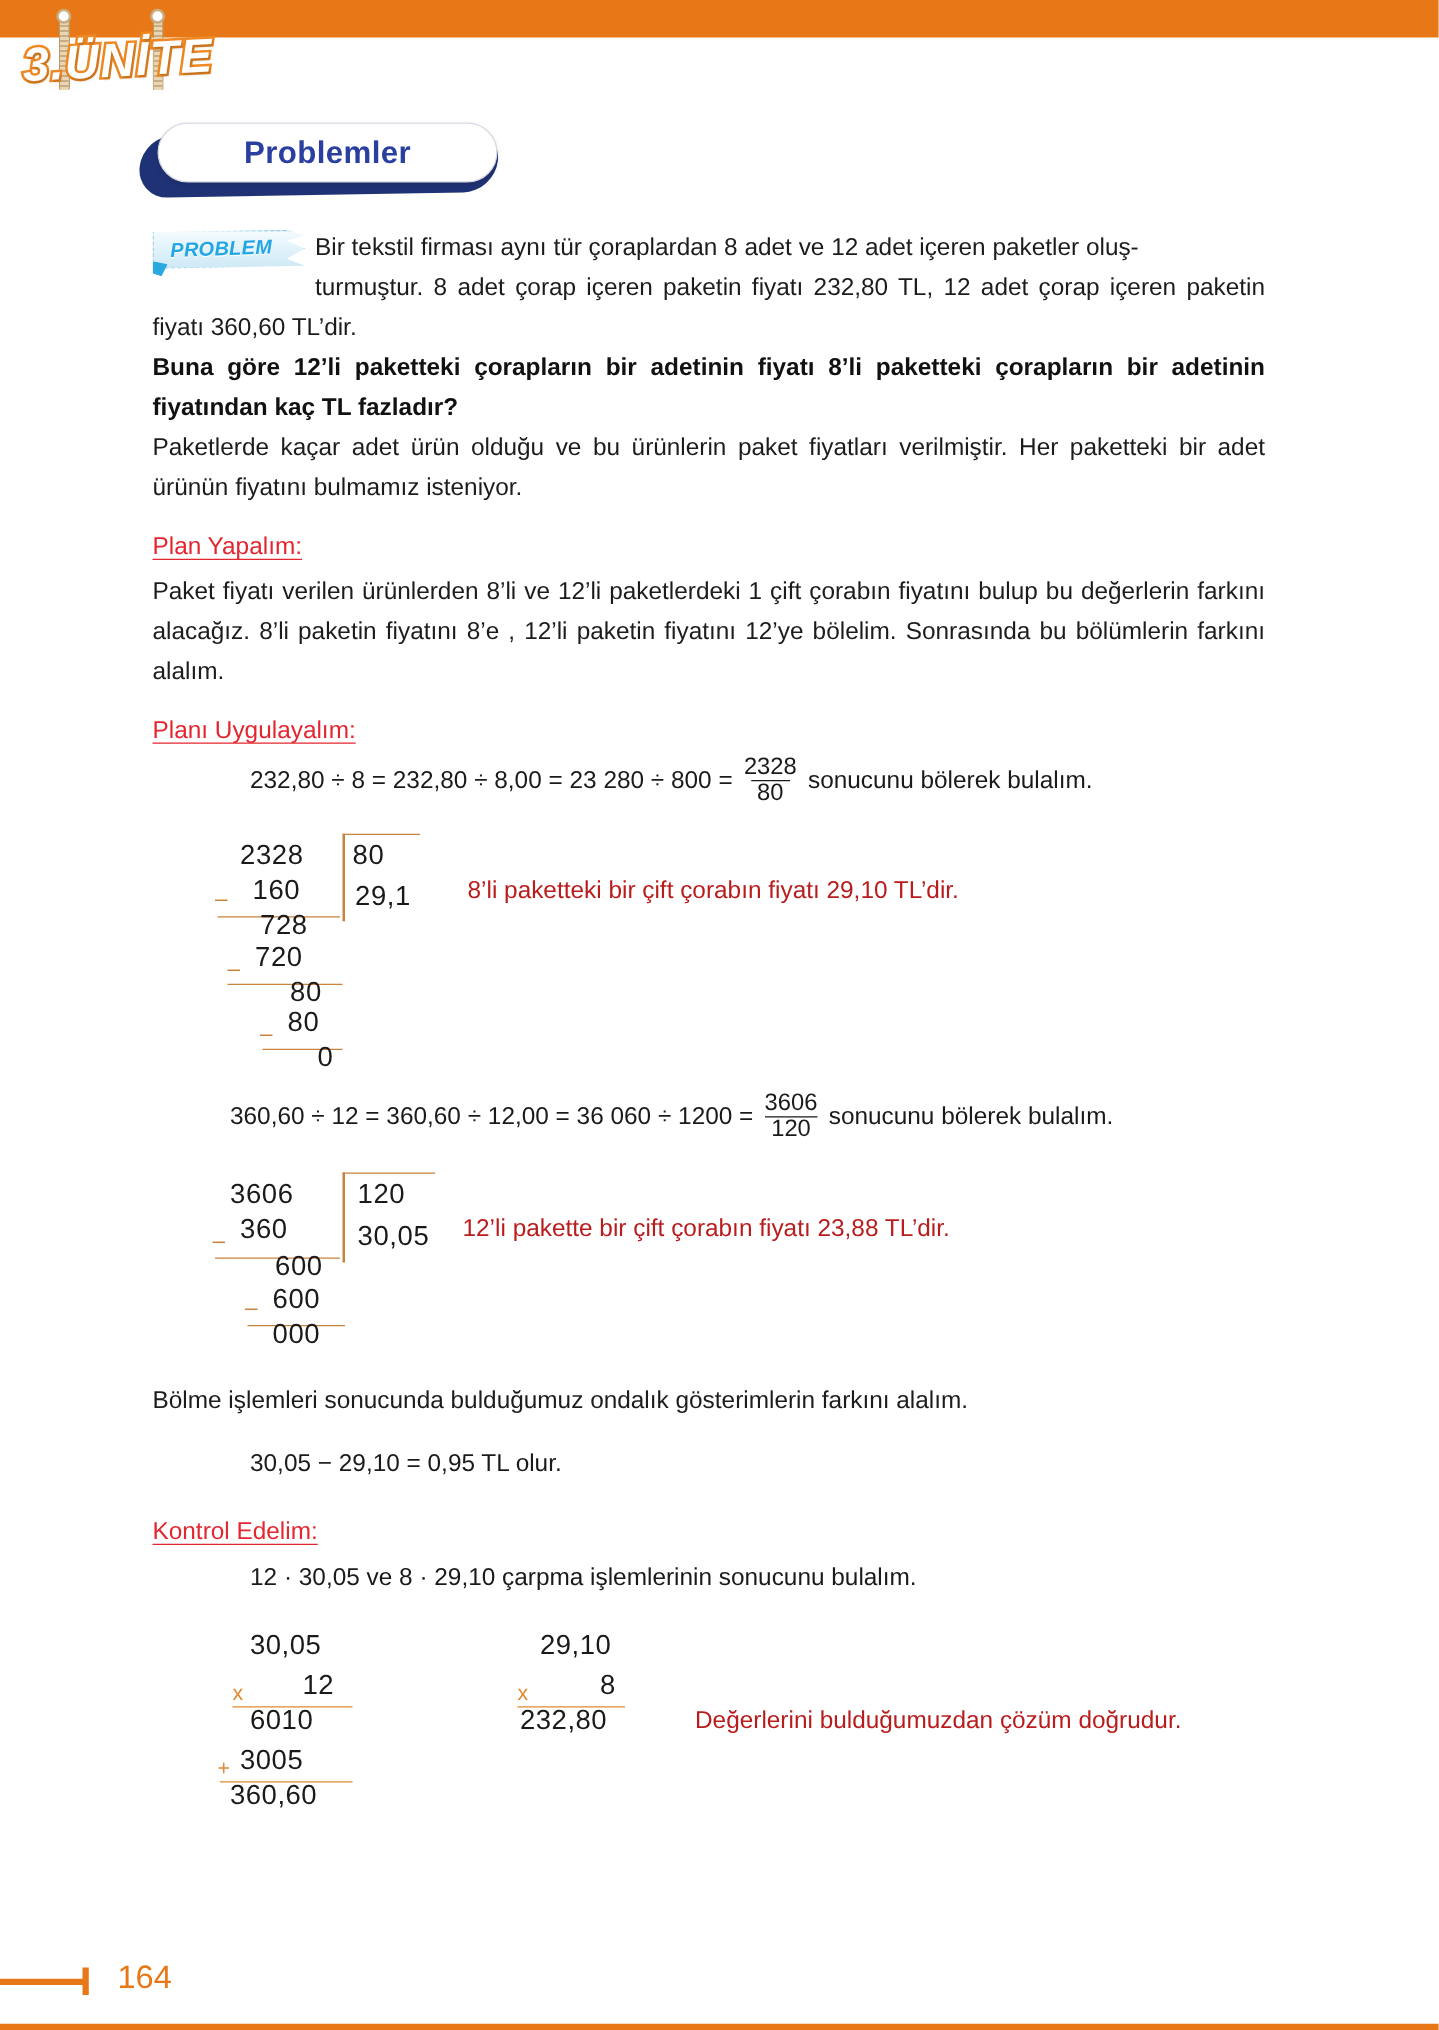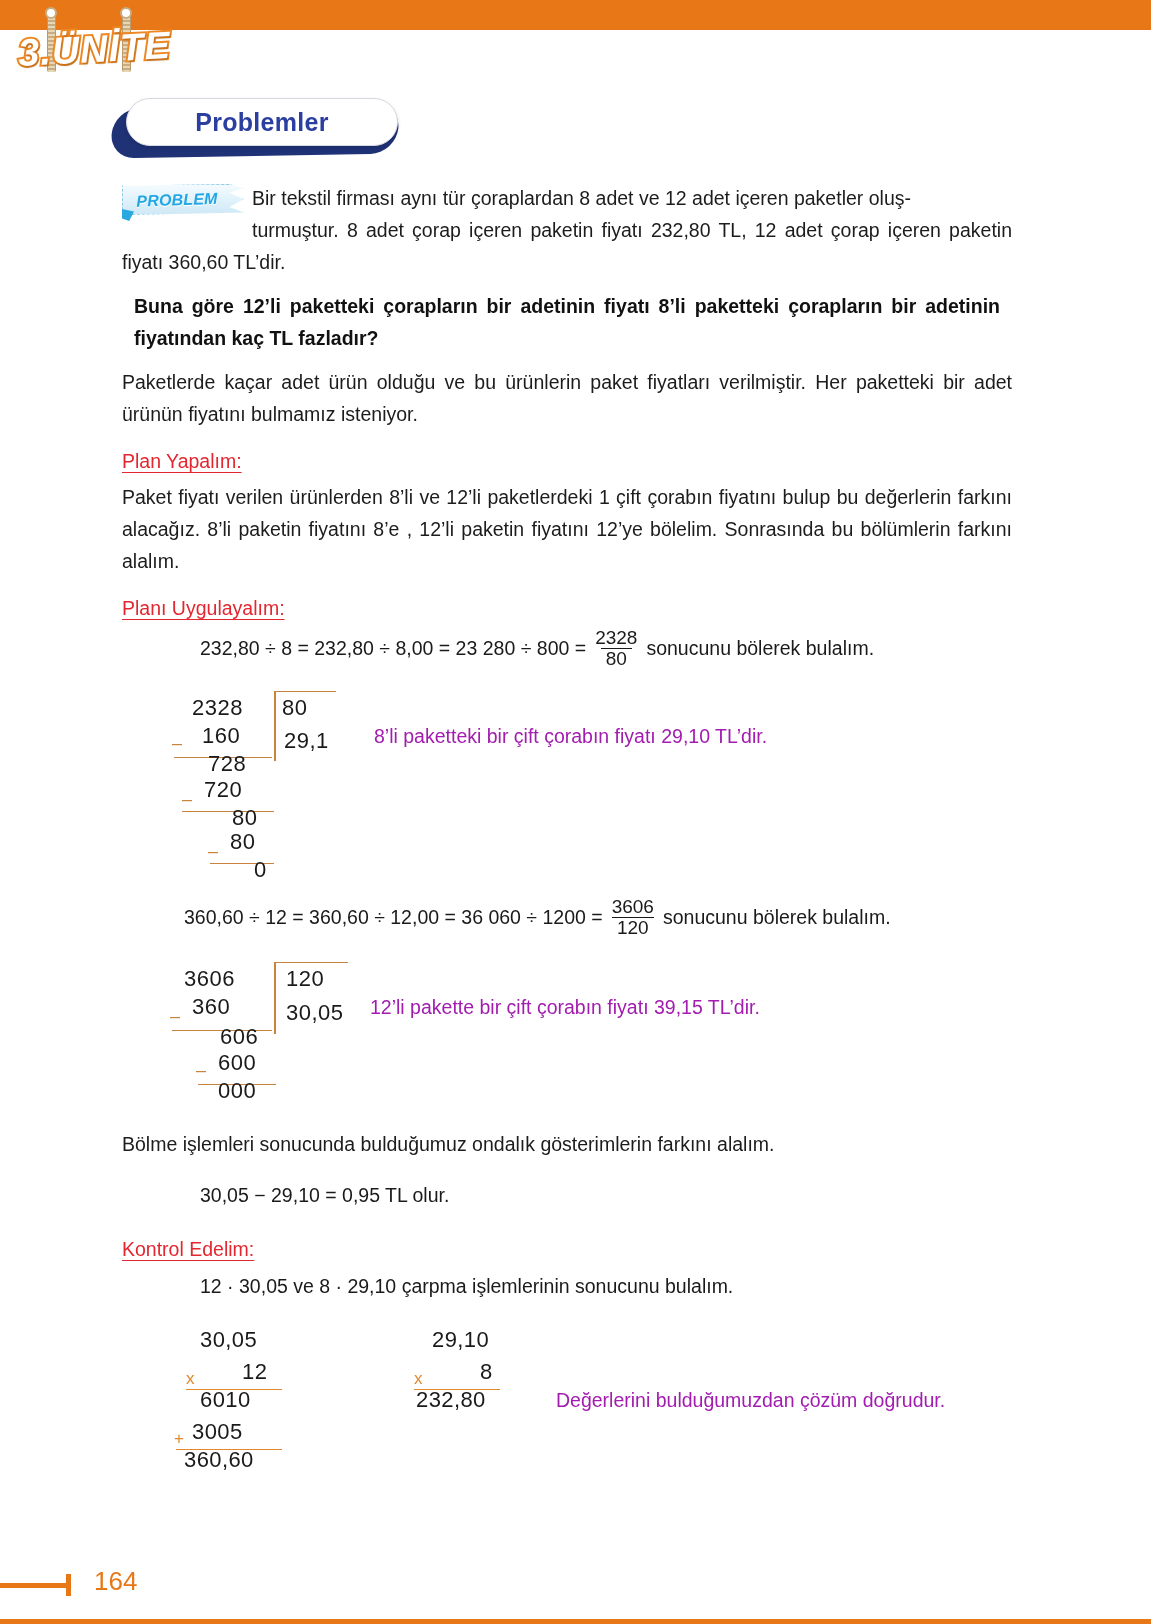--- a/index.html
+++ b/index.html
@@ -179,21 +179,21 @@
     color: #1c1c1c;
     text-align: justify;
     margin: 0;
   }
   p.qbold {
     font-size: 19.5px;
     line-height: 32px;
     font-weight: 700;
     color: #111;
     text-align: justify;
-    margin: 12px;
+    margin: 0;
   }
 
   h2.step {
     font-size: 19.5px;
     font-weight: 400;
     color: #e3262f;
     text-decoration: underline;
     text-underline-offset: 4px;
     margin: 20px 0 8px 0;
   }
@@ -245,21 +245,21 @@
   }
   .dvop {
     position: absolute;
     font-size: 18px;
     color: #c8833c;
     font-weight: 400;
   }
   .note {
     position: absolute;
     font-size: 19.5px;
-    color: #a21caf;
+    color: #b91c1c;
     white-space: nowrap;
   }
 
   
   .mults { position: relative; height: 0; margin-top: 14px; }
   .mv {
     position: absolute;
     font-size: 22px;
     color: #1a1a1a;
     white-space: nowrap;
@@ -397,29 +397,29 @@
       <div class="dv" style="left:62px; top:0;">3606</div>
       <div class="dvvert" style="left:152px; top:-4px; height:72px;"></div>
       <div class="dvline" style="left:152px; top:-4px; width:74px;"></div>
       <div class="dv" style="left:164px; top:0;">120</div>
       <div class="dv" style="left:164px; top:34px;">30,05</div>
 
       <div class="dvop" style="left:48px; top:40px;">–</div>
       <div class="dv" style="left:70px; top:28px;">360</div>
       <div class="dvline" style="left:50px; top:64px; width:100px;"></div>
 
-      <div class="dv" style="left:98px; top:58px;"><span>6</span><span class="red">06</span></div>
+      <div class="dv" style="left:98px; top:58px;"><span>6</span><span class="red">00</span></div>
 
       <div class="dvop" style="left:74px; top:94px;">–</div>
       <div class="dv" style="left:96px; top:84px;">600</div>
       <div class="dvline" style="left:76px; top:118px; width:78px;"></div>
 
       <div class="dv" style="left:96px; top:112px;">000</div>
 
-      <div class="note" style="left:248px; top:30px;">12’li pakette bir çift çorabın fiyatı 39,15 TL’dir.</div>
+      <div class="note" style="left:248px; top:30px;">12’li pakette bir çift çorabın fiyatı 23,88 TL’dir.</div>
     </div>
 
     <p class="body" style="margin-top:190px;">Bölme işlemleri sonucunda bulduğumuz ondalık gösterimlerin farkını alalım.</p>
 
     <div class="eqline" style="margin-top:18px;">
       <span>30,05 − 29,10 = 0,95 TL olur.</span>
     </div>
 
     <h2 class="step" style="margin-top:26px;">Kontrol Edelim:</h2>
 

